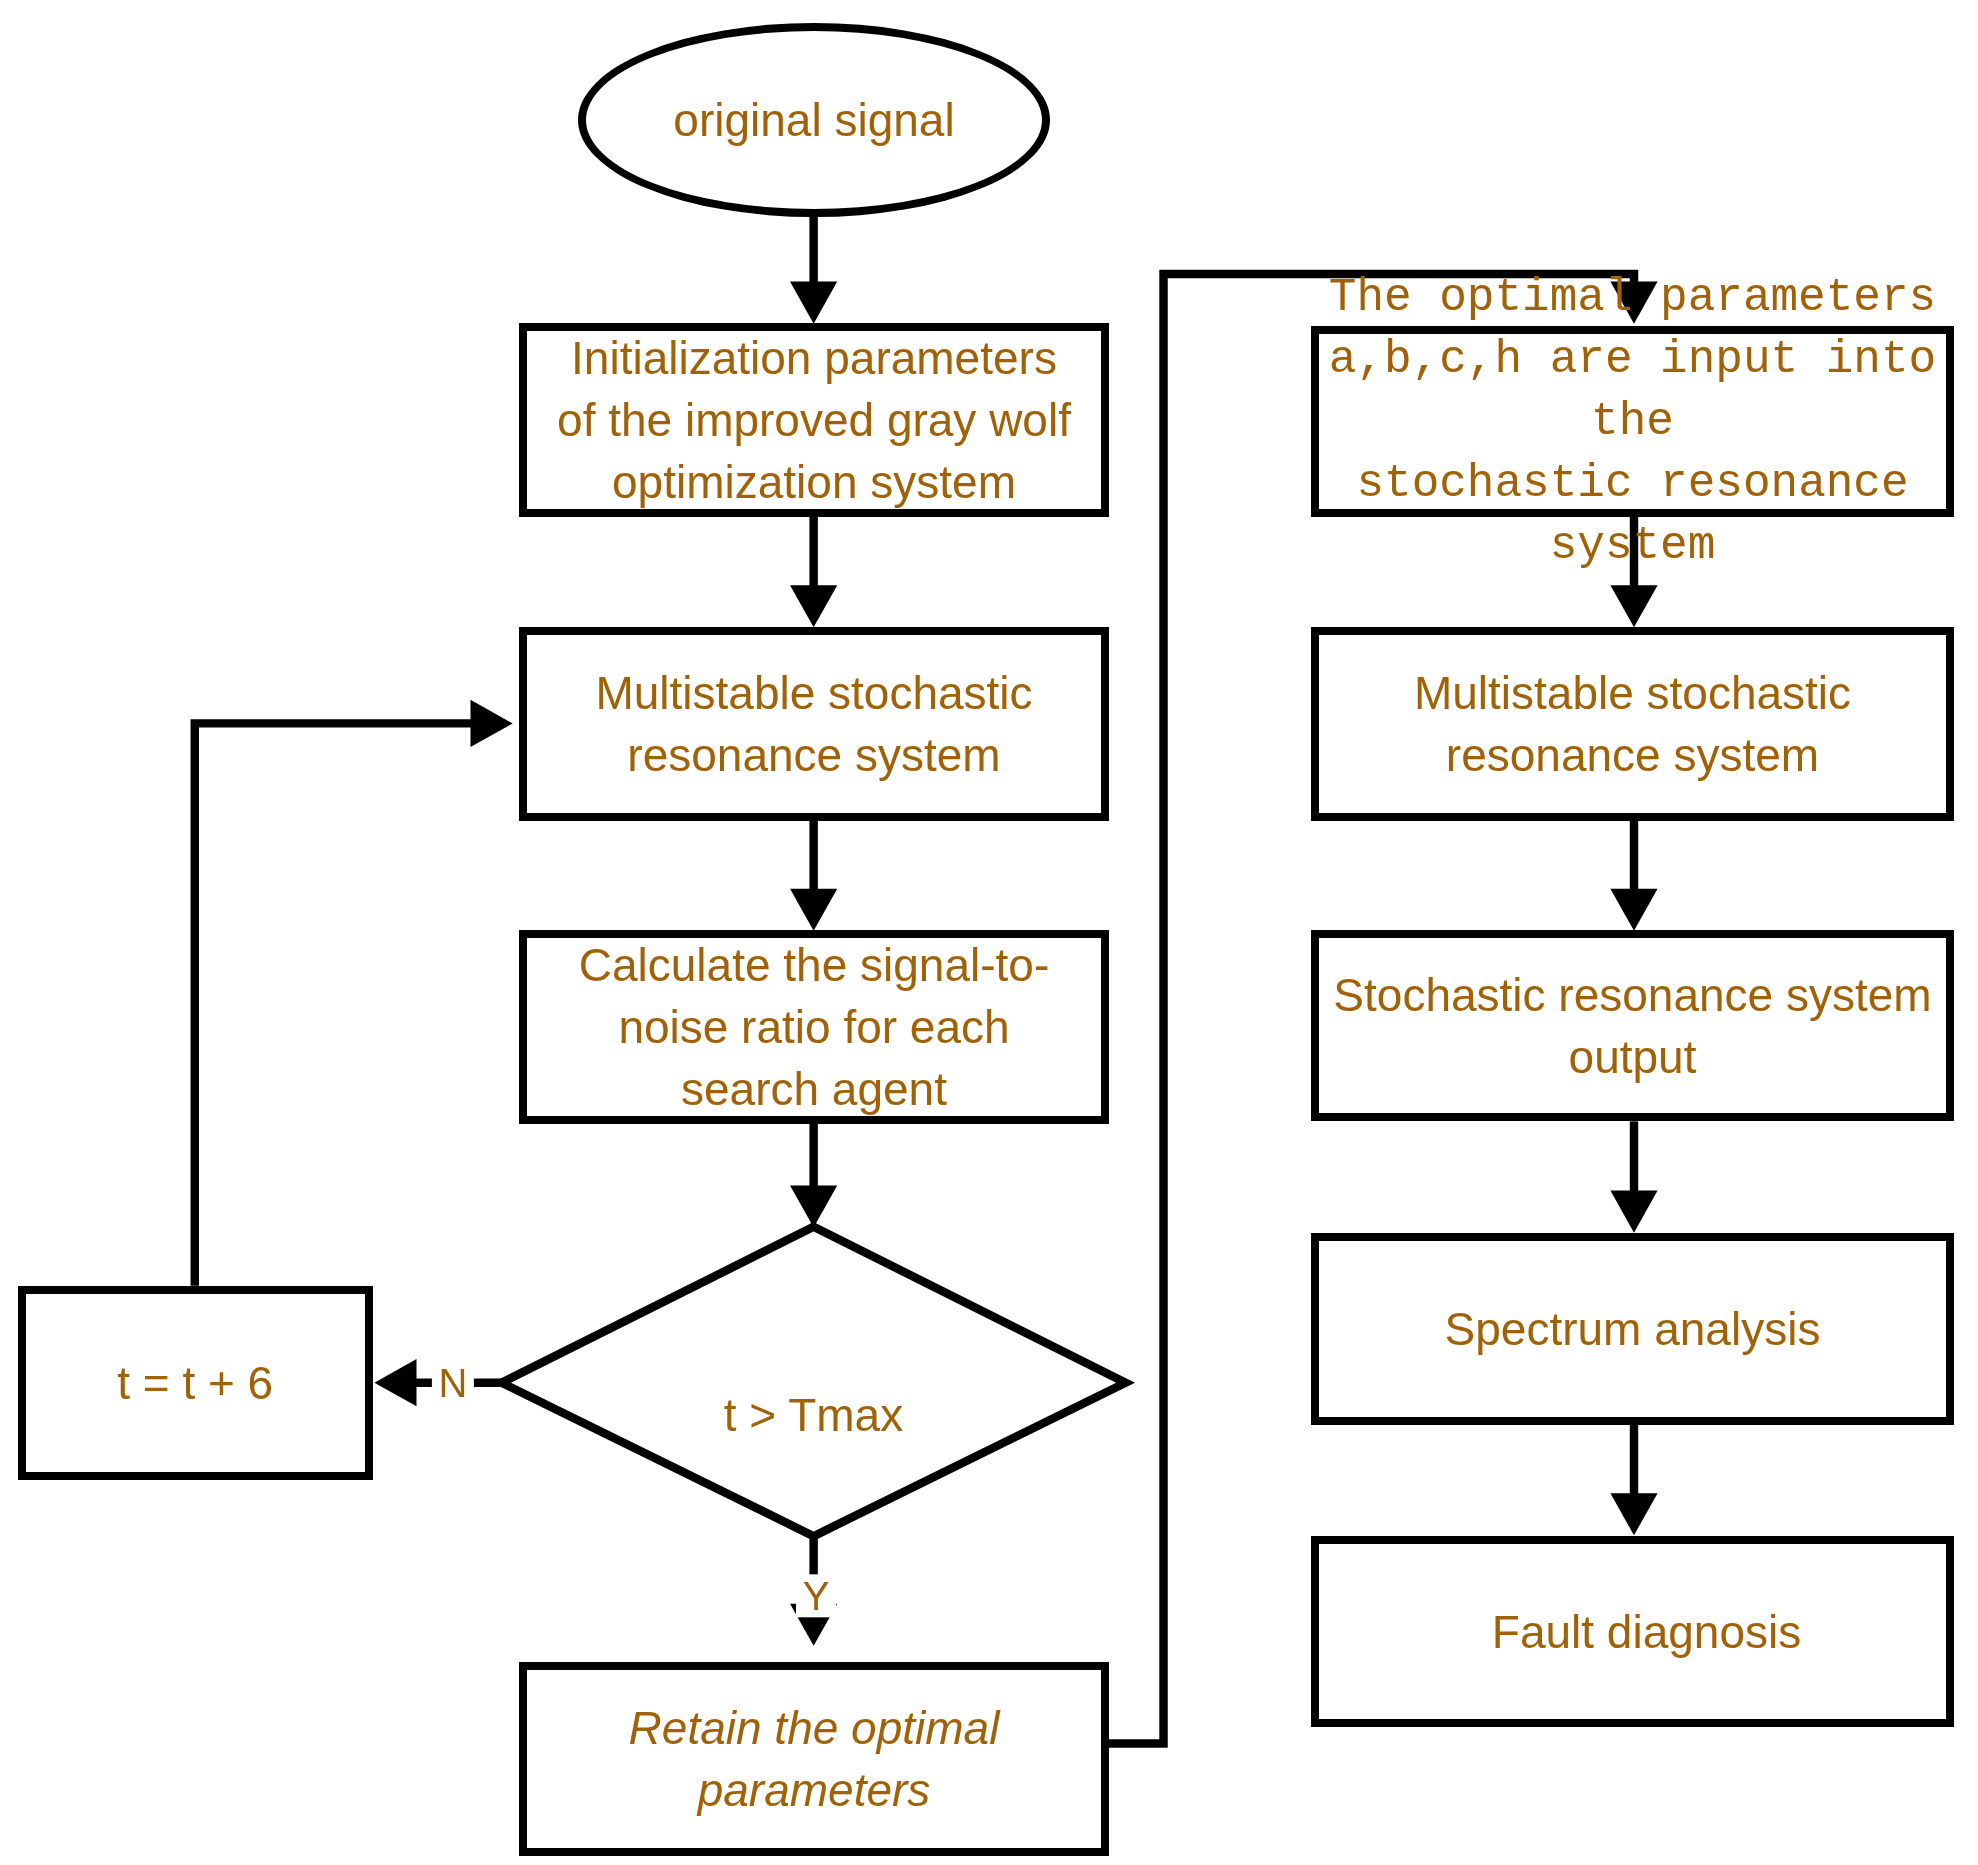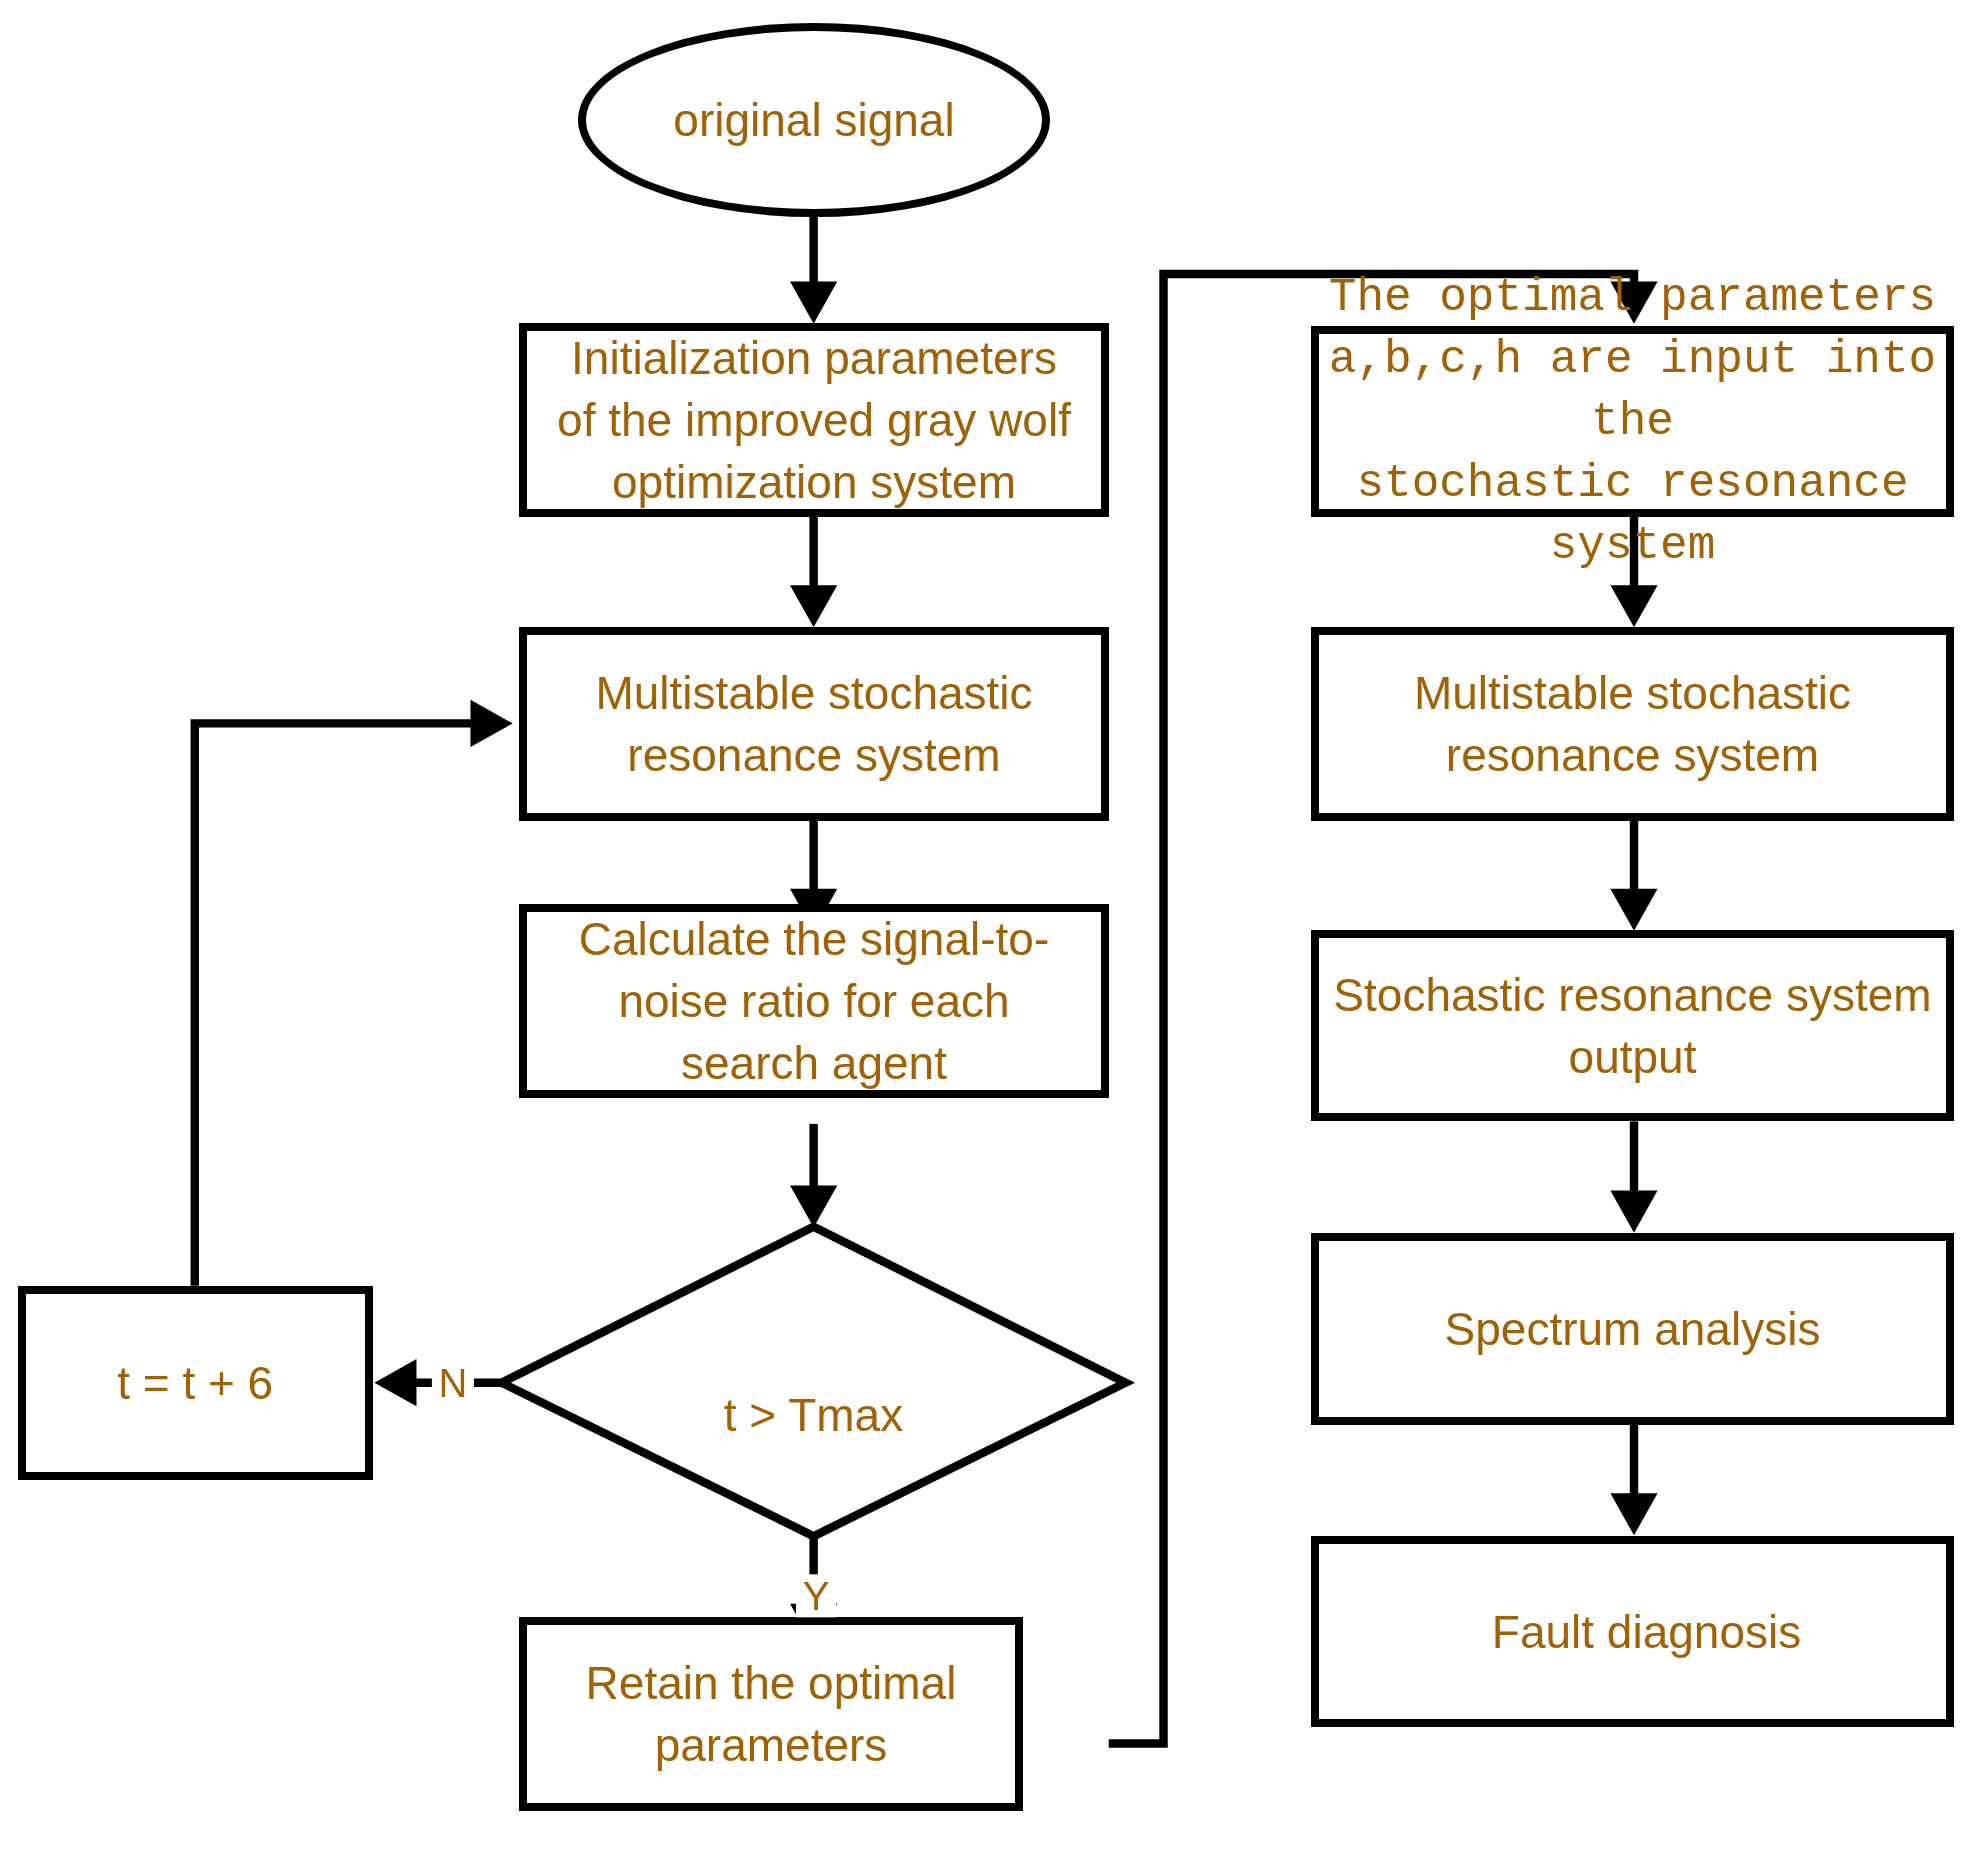--- a/index.html
+++ b/index.html
@@ -93,35 +93,35 @@
     <div class="txt">Initialization parameters
 of the improved gray wolf
 optimization system</div>
   </div>
 
   <div class="node rect" style="left:519px;top:627px;width:590px;height:194px;">
     <div class="txt">Multistable stochastic
 resonance system</div>
   </div>
 
-  <div class="node rect" style="left:519px;top:904px;width:590px;height:194px;">
+  <div class="node rect" style="left:519px;top:930px;width:590px;height:194px;">
     <div class="txt">Calculate the signal-to-
 noise ratio for each
 search agent</div>
   </div>
 
   <div class="node ghost" style="left:645px;top:1320px;width:337px;height:126px;">
     <div class="txt">t &gt; Tmax</div>
   </div>
 
   <div class="node rect" style="left:17.7px;top:1286px;width:355px;height:194px;">
     <div class="txt">t = t + 6</div>
   </div>
 
-  <div class="node rect" style="left:519px;top:1617px;width:504px;height:194px;">
+  <div class="node rect" style="left:519px;top:1662px;width:590px;height:194px;font-style:italic;">
     <div class="txt">Retain the optimal
 parameters</div>
   </div>
 
   <div class="node rect" style="left:1311px;top:326px;width:643px;height:191px;font-family:Liberation Mono, monospace;">
     <div class="txt">The optimal parameters
 a,b,c,h are input into the
 stochastic resonance system</div>
   </div>
 

